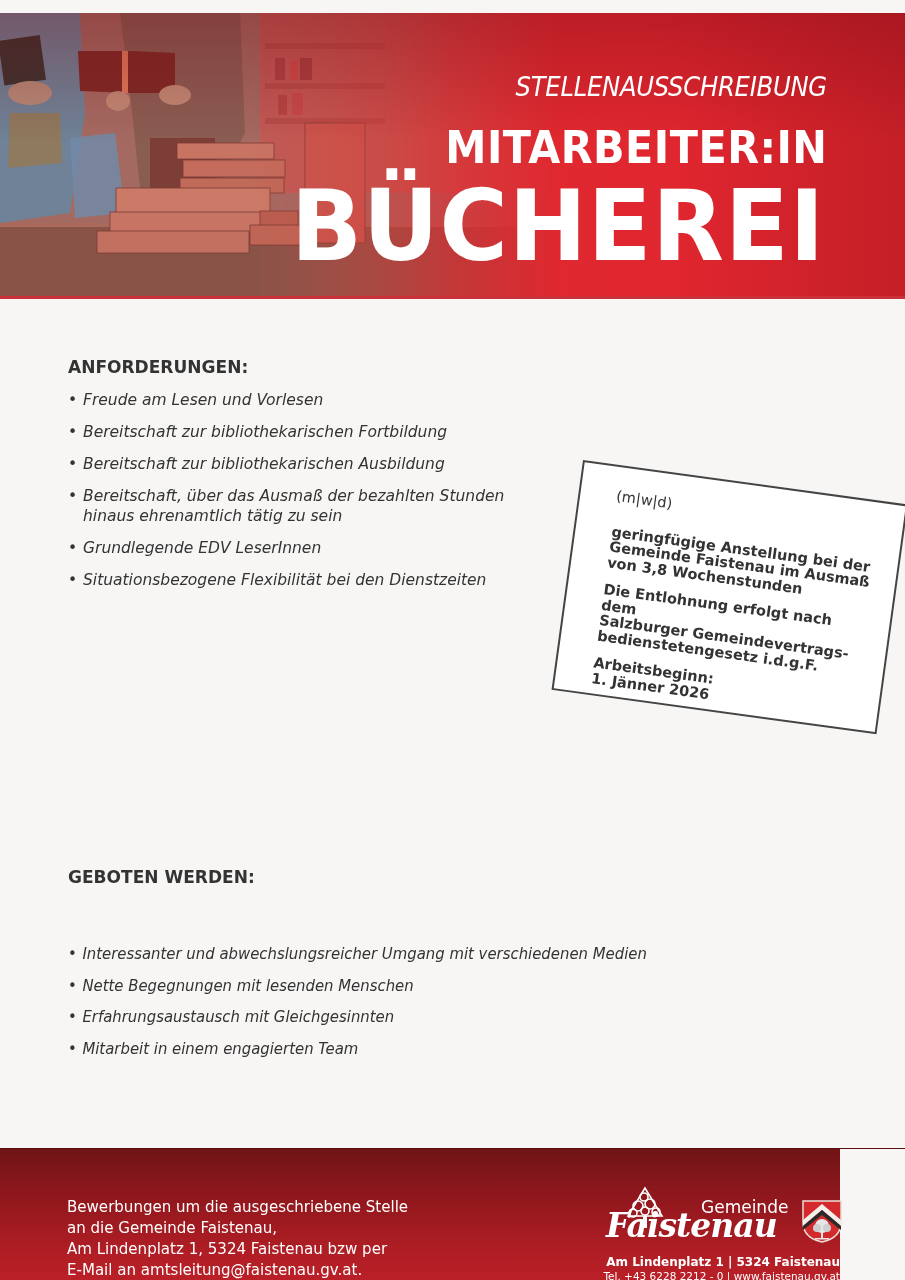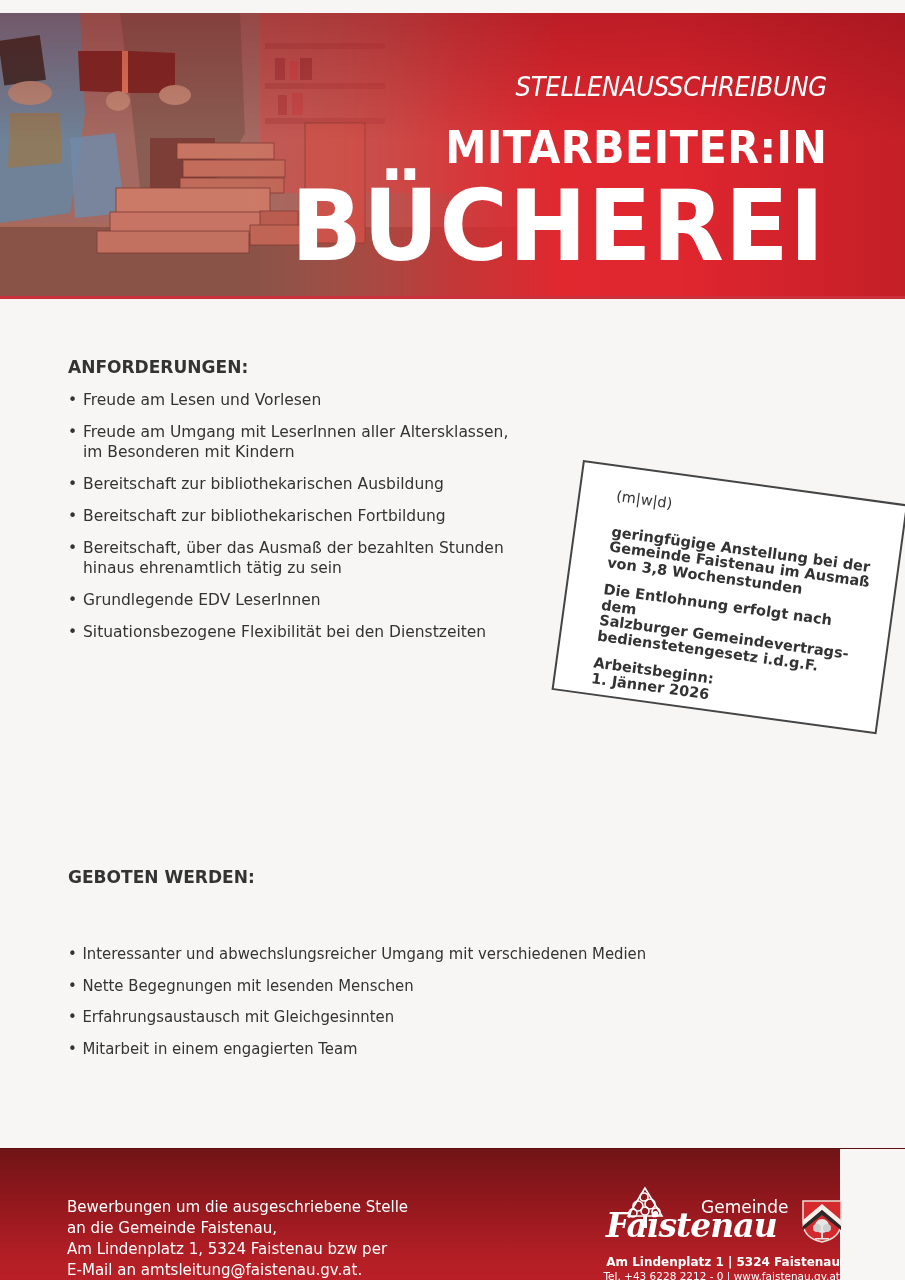--- a/index.html
+++ b/index.html
@@ -48,21 +48,21 @@
       color: #ffffff; font-weight: bold; font-size: 98px; line-height: 110px; letter-spacing: 1px;
       transform: scaleX(0.95); transform-origin: right center;
     }
 
     
     .section-heading {
       position: absolute; left: 68px;
       font-weight: bold; font-size: 18.5px; color: #333;
       transform: scaleX(0.92); transform-origin: left center;
     }
-    .bullet-list { position: absolute; left: 68px; list-style: none; }
+    .bullet-list { position: absolute; left: 68px; list-style: none; font-style: italic; }
     .bullet-list li {
       position: relative; padding-left: 15px;
       font-size: 15.5px; line-height: 20px; color: #333;
       white-space: pre-line;
     }
     .bullet-list li::before {
       content: "\2022"; position: absolute; left: 0; top: 0; color: #333;
     }
     .req-list li { margin-bottom: 12px; }
     .offer-list li { margin-bottom: 11.5px; }
@@ -164,24 +164,22 @@
   <div class="bottomline"></div>
 
   <div class="eyebrow">STELLENAUSSCHREIBUNG</div>
   <div class="title-sub">MITARBEITER:IN</div>
   <div class="title-main">BÜCHEREI</div>
 </header>
 
 <h2 class="section-heading" style="top: 356px;">ANFORDERUNGEN:</h2>
 <ul class="bullet-list req-list" style="top: 390px;">
   <li>Freude am Lesen und Vorlesen</li>
-  <li>Freude am Umgang mit LeserInnen aller Altersklassen,
-im Besonderen mit Kindern</li>
+  <li>Bereitschaft zur bibliothekarischen Fortbildung</li>
   <li>Bereitschaft zur bibliothekarischen Ausbildung</li>
-  <li>Bereitschaft zur bibliothekarischen Fortbildung</li>
   <li>Bereitschaft, über das Ausmaß der bezahlten Stunden
 hinaus ehrenamtlich tätig zu sein</li>
   <li>Grundlegende EDV LeserInnen</li>
   <li>Situationsbezogene Flexibilität bei den Dienstzeiten</li>
 </ul>
 
 <div class="info-box">
   <div class="mwd">(m|w|d)</div>
   <p>geringfügige Anstellung bei der
 Gemeinde Faistenau im Ausmaß

